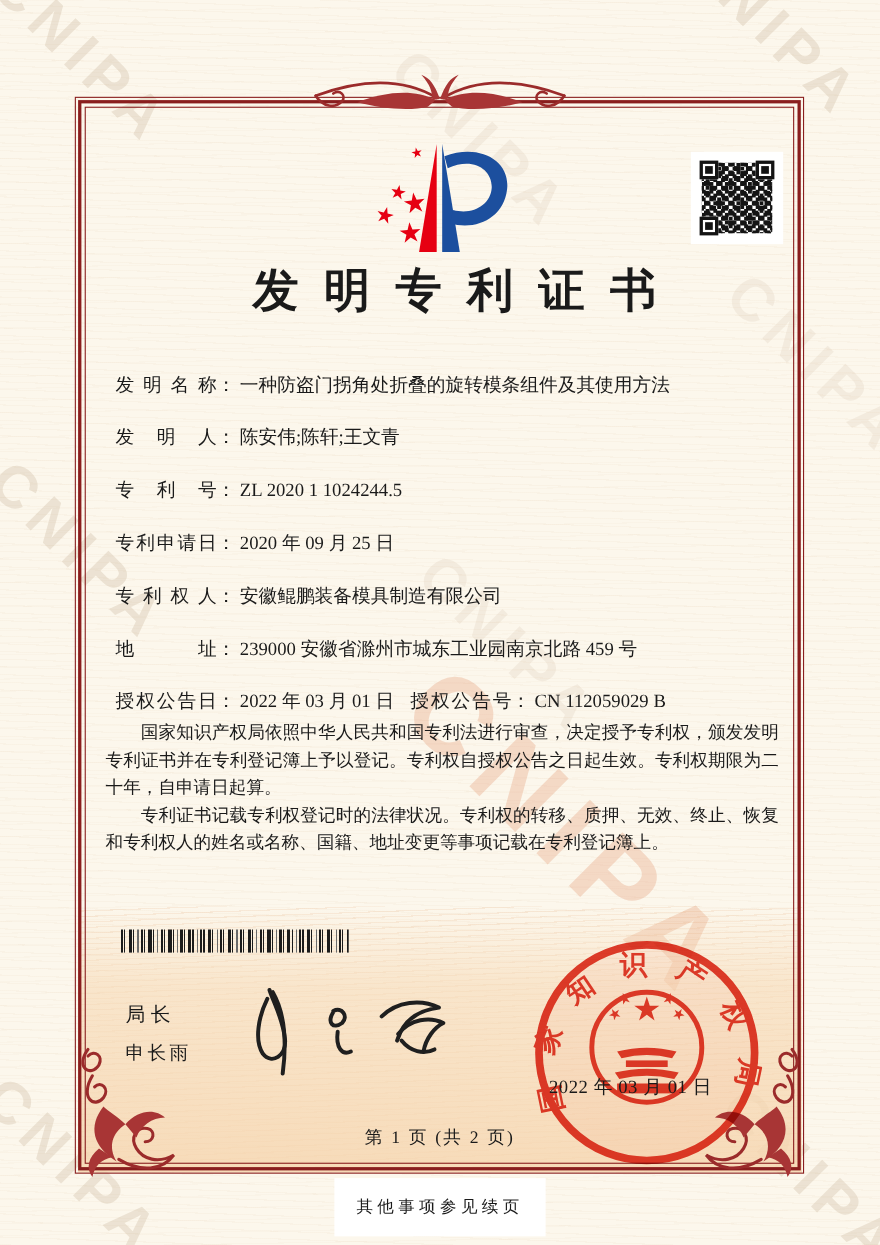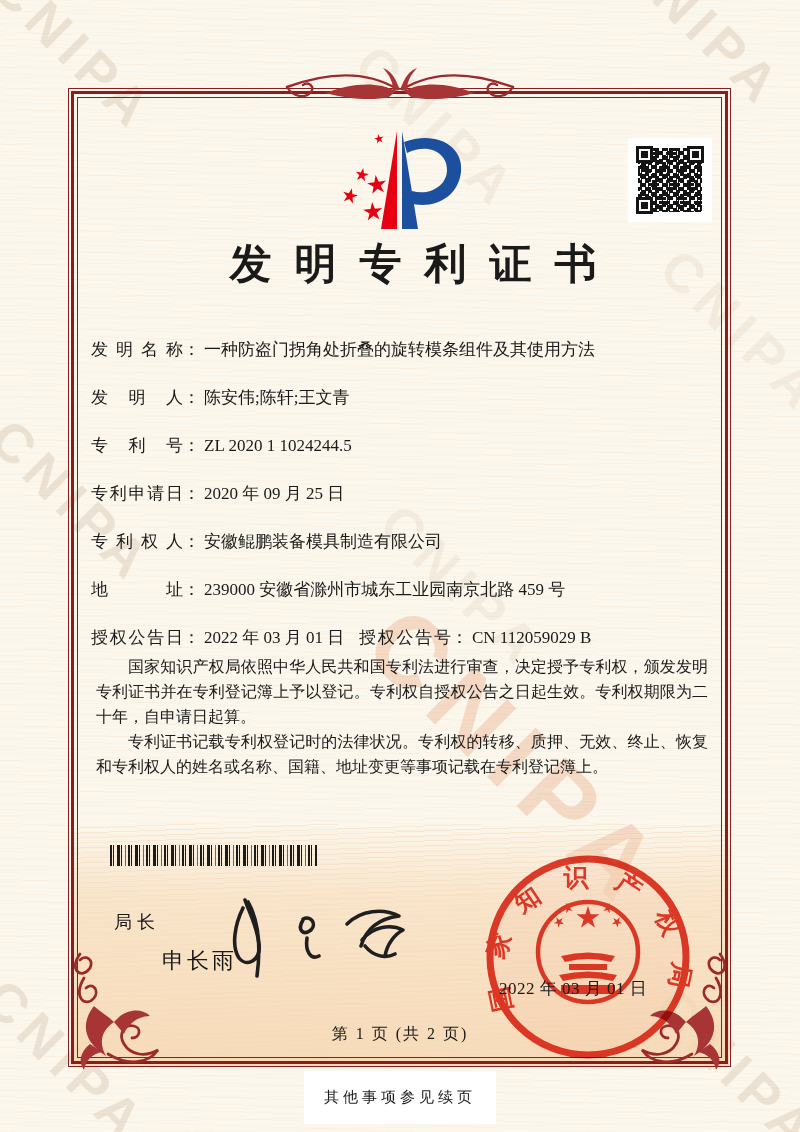--- a/index.html
+++ b/index.html
@@ -38,37 +38,37 @@
       repeating-conic-gradient(#141414 0% 25%, transparent 0% 50%) 2px 3px/11px 9px;
   }
   .finder{position:absolute;width:17px;height:17px;border:3px solid #141414;background:#fff;box-sizing:border-box;}
   .finder::after{content:'';position:absolute;inset:2px;background:#141414;}
   .finder.tl{left:-2px;top:-2px;} .finder.tr{right:-2px;top:-2px;} .finder.bl{left:-2px;bottom:-2px;}
   .logo{position:absolute;left:330px;top:126px;z-index:3;}
   .title{
     position:absolute;left:13px;top:236px;width:100%;text-align:center;z-index:3;
     font-size:42px;font-weight:700;letter-spacing:23px;padding-left:23px;box-sizing:border-box;
   }
-  .frow{position:absolute;left:91px;z-index:3;font-size:17px;white-space:nowrap;}
+  .frow{position:absolute;left:105px;z-index:3;font-size:17px;white-space:nowrap;}
   .flabel{display:inline-block;width:92px;text-align:justify;text-align-last:justify;vertical-align:top;}
   .fcolon{display:inline-block;margin-right:4px;}
   .fpair2{position:absolute;left:268px;top:0;}
   .paras{position:absolute;left:96px;top:654px;width:612px;z-index:3;font-size:16px;line-height:25px;text-align:justify;}
   .paras p{margin:0;text-indent:2em;}
   .barcode{
     position:absolute;left:110px;top:845px;width:207px;height:21px;z-index:3;
     background:repeating-linear-gradient(90deg,
       #1b1b1b 0 2px, transparent 2px 3px,
       #1b1b1b 3px 4px, transparent 4px 7px,
       #1b1b1b 7px 10px, transparent 10px 11px,
       #1b1b1b 11px 12px, transparent 12px 15px,
       #6a6a6a 15px 16px, transparent 16px 18px);
   }
   .signer-title{position:absolute;left:114px;top:910px;z-index:3;font-size:18px;letter-spacing:5px;}
-  .signer-name{position:absolute;left:114px;top:946px;z-index:3;font-size:22px;letter-spacing:3px;margin-left:48px;}
+  .signer-name{position:absolute;left:114px;top:946px;z-index:3;font-size:17px;letter-spacing:3px;}
   .signature{position:absolute;left:215px;top:888px;z-index:3;}
   .seal{position:absolute;left:483px;top:852px;z-index:4;mix-blend-mode:multiply;opacity:.93;}
   .seal-date{position:absolute;left:499px;top:977px;z-index:5;font-size:17px;letter-spacing:.5px;white-space:nowrap;}
   .page-num{position:absolute;left:0;top:1024px;width:100%;text-align:center;z-index:3;font-size:16px;letter-spacing:2px;}
   .cont-note{
     position:absolute;left:50%;top:1071px;transform:translateX(-50%);z-index:3;
     background:#fff;padding:17px 20px;font-size:15px;letter-spacing:4px;white-space:nowrap;
   }
 </style>
 </head>

